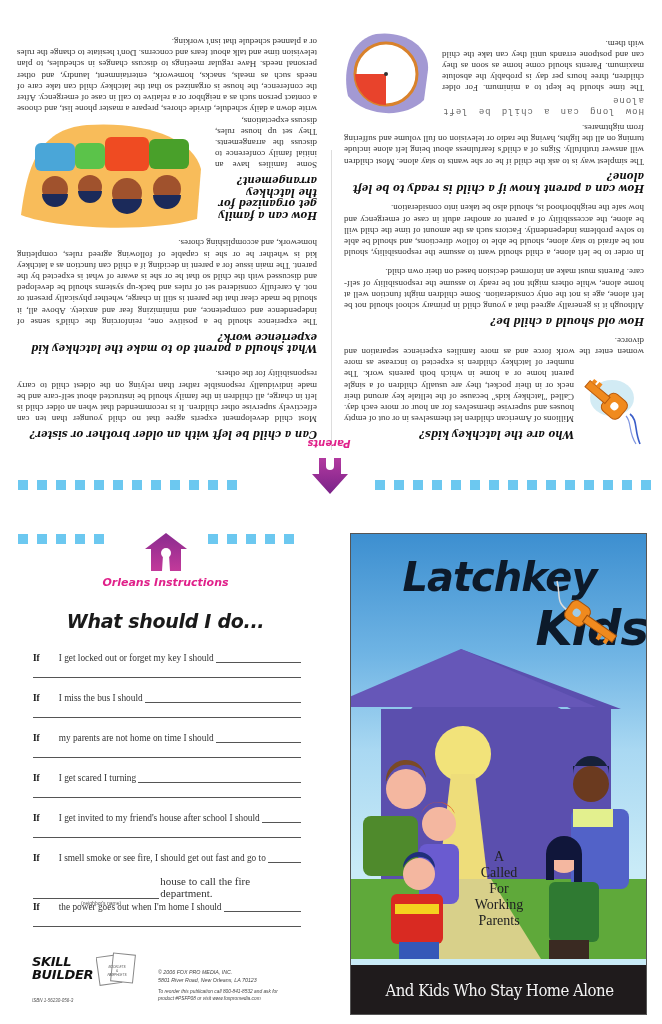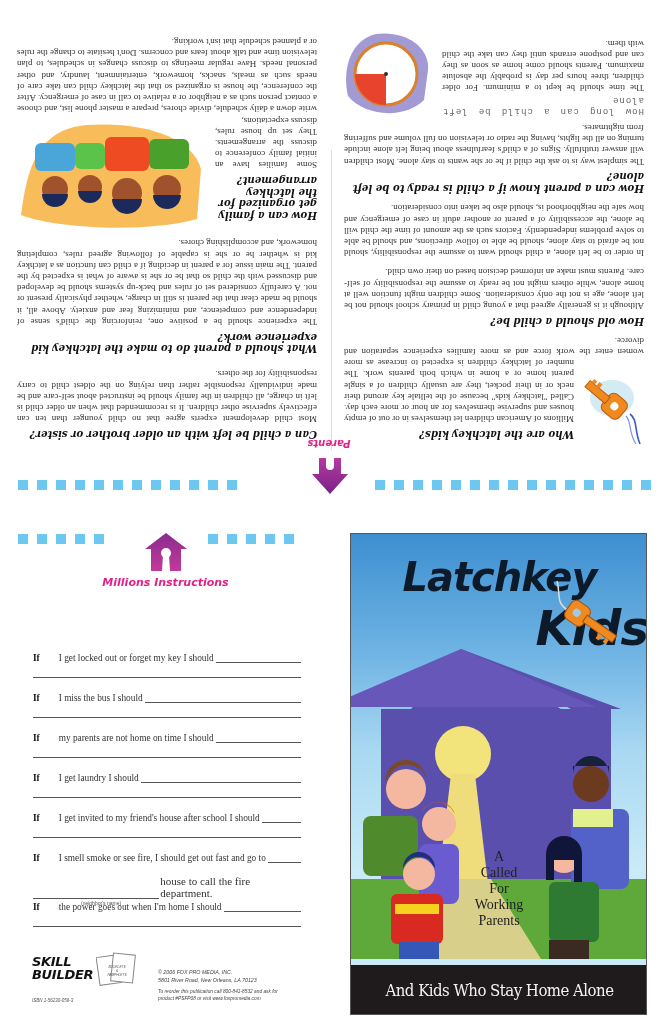--- a/index.html
+++ b/index.html
@@ -190,21 +190,22 @@
     <defs>
         <linearGradient id="hg" x1="0" y1="0" x2="0" y2="1">
           <stop offset="0" stop-color="#8a2b8f"></stop>
           <stop offset="1" stop-color="#c23a9a"></stop>
         </linearGradient>
       </defs>
     <path d="M21 0 L42 16 L36 16 L36 38 L6 38 L6 16 L0 16 Z" fill="url(#hg)"></path>
     <circle cx="21" cy="20" r="5" fill="#fff"></circle>
     <path d="M18 22 L24 22 L25 38 L17 38 Z" fill="#fff"></path>
   </svg>
-  <div class="si-title">Millions Instructions</div>
+  <div class="si-title">Orleans Instructions</div>
+  <div class="wsid">What should I do...</div>
 
   <div class="prompt" style="top:123px">
     <div class="line1">
         <b>If</b>
         <span>I get locked out or forget my key I should</span>
         <span class="fill"></span>
       </div>
     <div class="line2"></div>
   </div>
   <div class="prompt" style="top:163px">
@@ -219,21 +220,21 @@
     <div class="line1">
         <b>If</b>
         <span>my parents are not home on time I should</span>
         <span class="fill"></span>
       </div>
     <div class="line2"></div>
   </div>
   <div class="prompt" style="top:243px">
     <div class="line1">
         <b>If</b>
-        <span>I get laundry I should</span>
+        <span>I get scared I turning</span>
         <span class="fill"></span>
       </div>
     <div class="line2"></div>
   </div>
   <div class="prompt" style="top:283px">
     <div class="line1">
         <b>If</b>
         <span>I get invited to my friend's house after school I should</span>
         <span class="fill"></span>
       </div>

